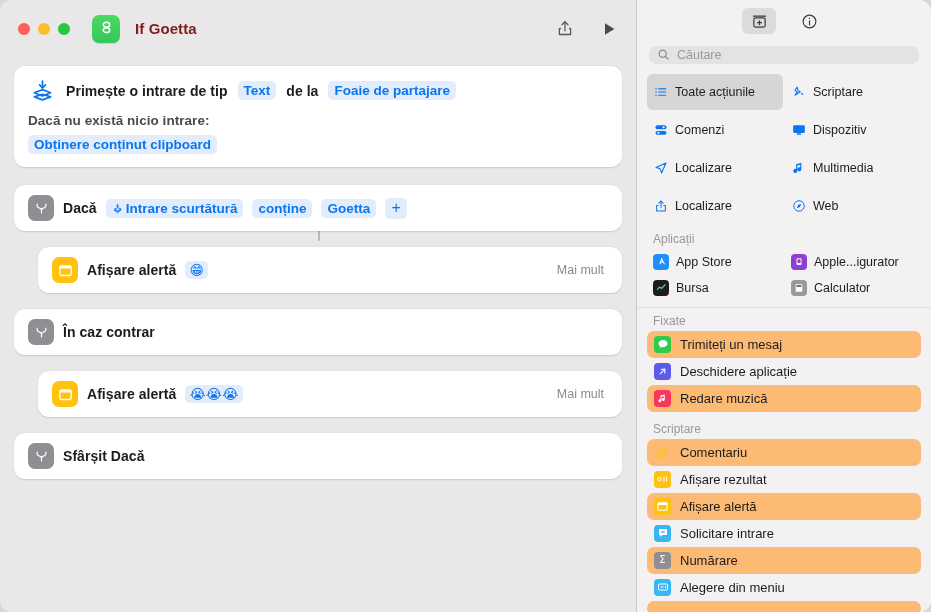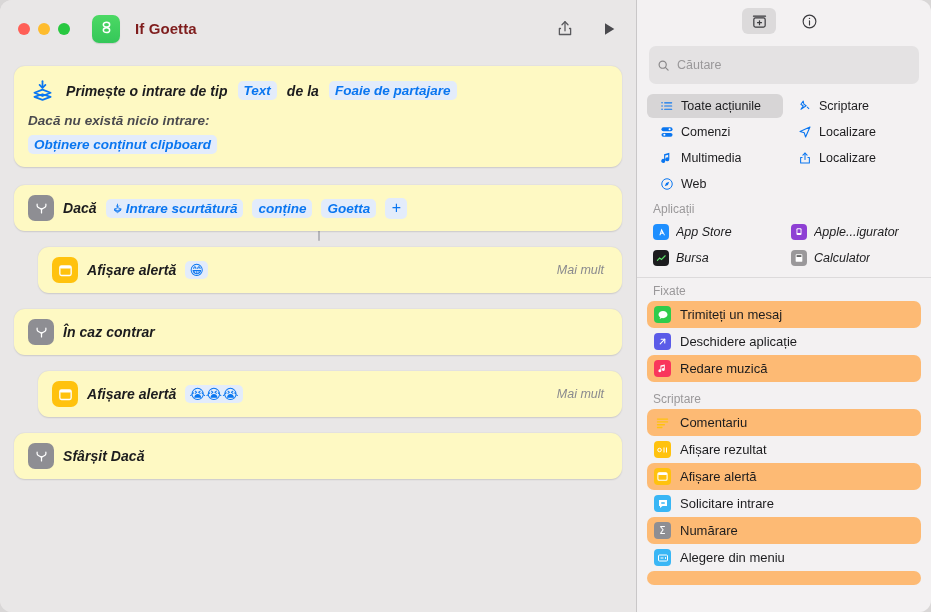--- a/index.html
+++ b/index.html
@@ -46,24 +46,23 @@
   .tb-btn{width:22px;height:22px;display:flex;align-items:center;justify-content:center;cursor:default;}
 
   .canvas{position:relative;padding:0 14px;box-sizing:border-box;}
 
   .connector{
     position:absolute;left:318px;width:2px;background:#b6b6bb;border-radius:1px;
   }
 
   .card{
     position:relative;
-    background:#fef9c3;border-radius:11px;
+    background:#ffffff;border-radius:11px;
     box-shadow:0 0.5px 1.5px rgba(0,0,0,.13);
     box-sizing:border-box;
-    font-style:italic;
   }
 
   .row{display:flex;align-items:center;}
   .icon-box{
     width:26px;height:26px;border-radius:7px;flex:0 0 26px;
     display:flex;align-items:center;justify-content:center;
   }
   .icon-box.gray{background:#8e8e93;}
   .icon-box.yellow{background:#ffc20e;}
   .act-text{
@@ -95,45 +94,45 @@
   .panel-toolbar{
     height:42px;display:flex;align-items:center;justify-content:center;gap:16px;
     flex:0 0 42px;
   }
   .ptb{
     width:34px;height:26px;border-radius:6px;
     display:flex;align-items:center;justify-content:center;
   }
   .ptb.sel{background:#dcdadb;}
   .search{
-    margin:4px 12px 10px 12px;height:38px;border-radius:7px;background:#e4e2e3;
+    margin:4px 12px 10px 12px;height:18px;border-radius:7px;background:#e4e2e3;
     display:flex;align-items:center;gap:7px;padding:0 8px;box-sizing:border-box;
   }
   .search-ph{font-size:12.5px;color:#9a989a;}
 
   .cats{padding:0 10px;box-sizing:border-box;}
   .catgrid{display:grid;grid-template-columns:1fr 1fr;row-gap:2px;column-gap:2px;}
   .cat{
-    display:flex;align-items:center;gap:7px;height:24px;
-    border-radius:6px;padding:0 12px;box-sizing:border-box;
+    display:flex;align-items:center;gap:7px;height:36px;
+    border-radius:6px;padding:0 6px;box-sizing:border-box;
   }
   .cat.sel{background:#d7d5d6;}
   .cat span.lbl{font-size:12.5px;color:#1c1c1e;white-space:nowrap;overflow:hidden;text-overflow:ellipsis;}
   .cat .gi{width:15px;flex:0 0 15px;display:flex;align-items:center;justify-content:center;}
 
   .grouphdr{
     font-size:12px;color:#9a989a;padding:6px 16px 3px 16px;font-weight:400;
   }
   .applist{padding:0 10px;box-sizing:border-box;}
   .approw{display:grid;grid-template-columns:1fr 1fr;column-gap:2px;}
   .appitem{display:flex;align-items:center;gap:7px;height:26px;padding:0 6px;border-radius:6px;box-sizing:border-box;}
   .appitem span.lbl{font-size:12.5px;color:#1c1c1e;white-space:nowrap;overflow:hidden;text-overflow:ellipsis;}
   .appicon{width:16px;height:16px;border-radius:4px;flex:0 0 16px;display:flex;align-items:center;justify-content:center;font-size:9px;color:#fff;}
 
-  .scroll-clip{overflow:hidden;flex:0 0 auto;font-style:italic;}
+  .scroll-clip{overflow:hidden;flex:0 0 auto;}
 
   .divider-shadow{
     height:1px;background:#dcdadb;margin:0;
   }
 
   .lowerlist{padding:0 10px 0 10px;box-sizing:border-box;flex:1 1 auto;overflow:hidden;position:relative;}
   .lrow{
     display:flex;align-items:center;gap:9px;height:27px;border-radius:7px;
     padding:0 7px;box-sizing:border-box;
   }
@@ -348,20 +347,29 @@
             <svg width="14" height="14" viewBox="0 0 24 24" fill="#0a76f0">
                 <rect x="2.5" y="4" width="19" height="6.5" rx="3.25"></rect>
                 <rect x="2.5" y="13.5" width="19" height="6.5" rx="3.25"></rect>
                 <circle cx="16.5" cy="7.25" r="1.8" fill="#fff"></circle>
                 <circle cx="7.5" cy="16.75" r="1.8" fill="#fff"></circle>
               </svg>
           </span>
           <span class="lbl">Comenzi</span>
         </div>
 
+        <div class="cat">
+          <span class="gi">
+            <svg width="14" height="14" viewBox="0 0 24 24" fill="#0a76f0">
+                <rect x="2" y="4" width="20" height="13" rx="2"></rect>
+                <path d="M8 20h8l-1-2.5H9z"></path>
+              </svg>
+          </span>
+          <span class="lbl">Dispozitiv</span>
+        </div>
 
         <div class="cat">
           <span class="gi">
             <svg width="14" height="14" viewBox="0 0 24 24" fill="none" stroke="#0a76f0" stroke-width="1.9" stroke-linejoin="round">
                 <path d="M20.5 3.5 3.5 11l7.2 2.3L13 20.5z"></path>
               </svg>
           </span>
           <span class="lbl">Localizare</span>
         </div>
 

